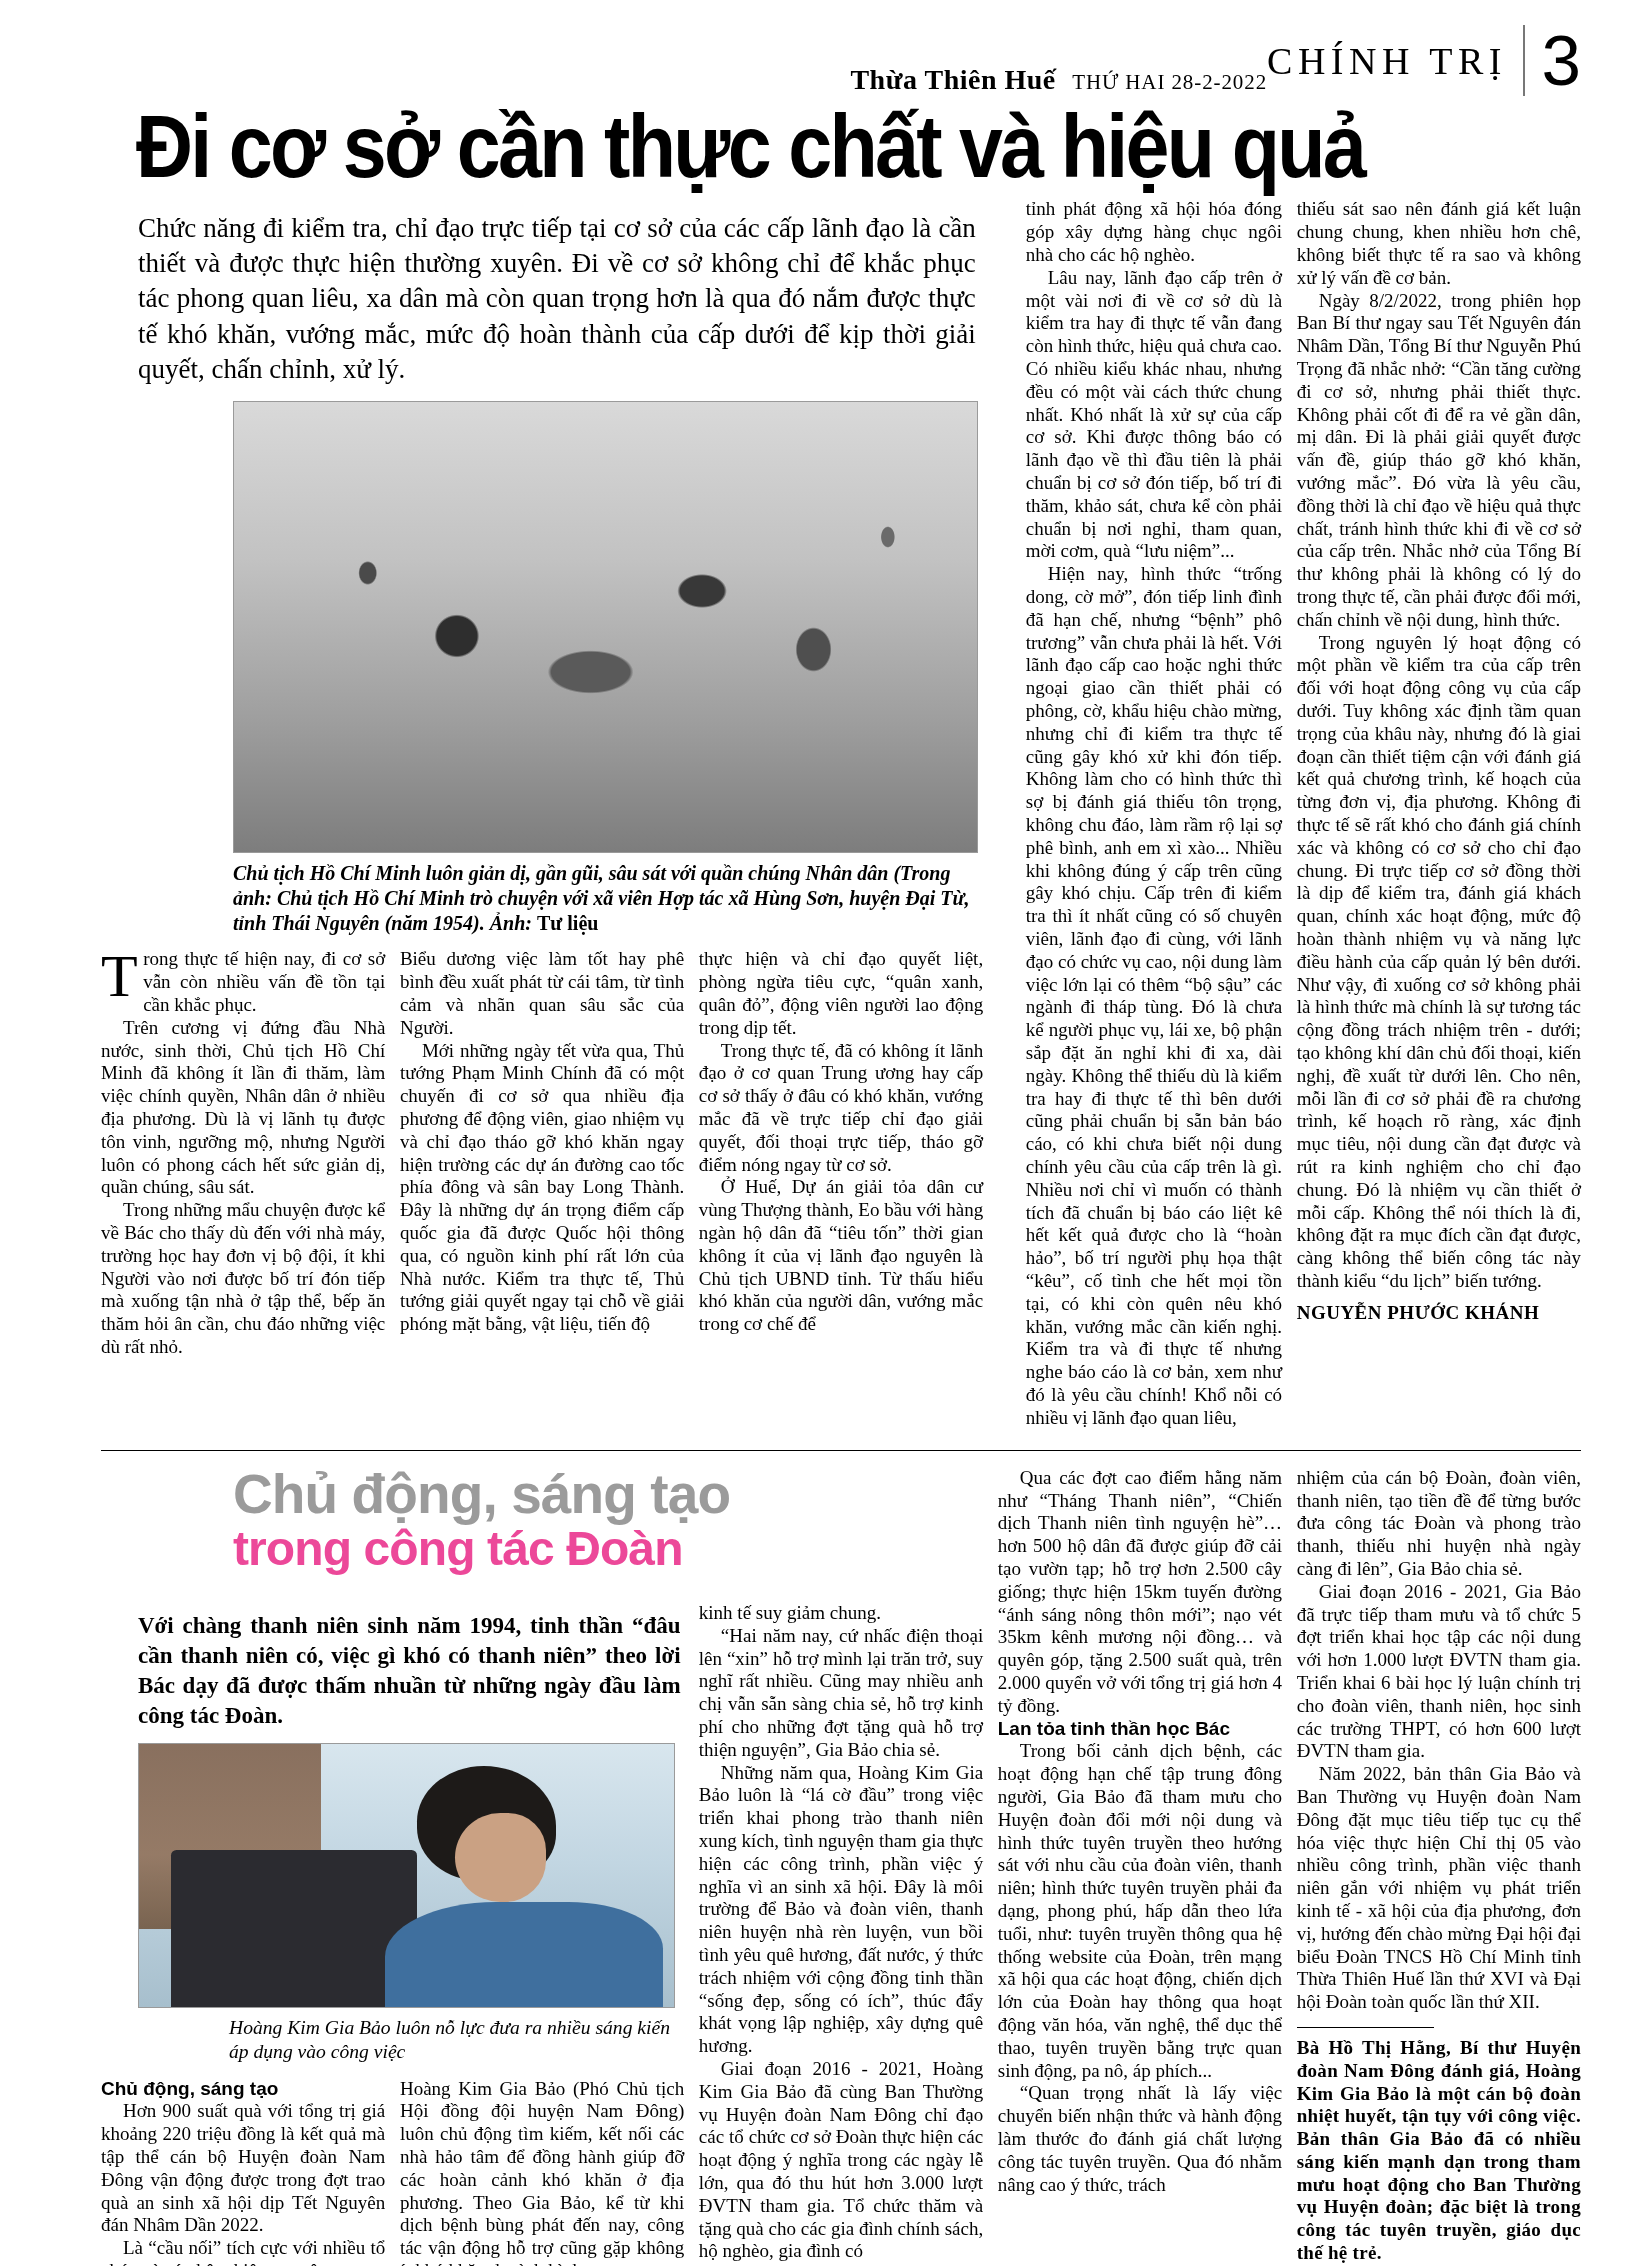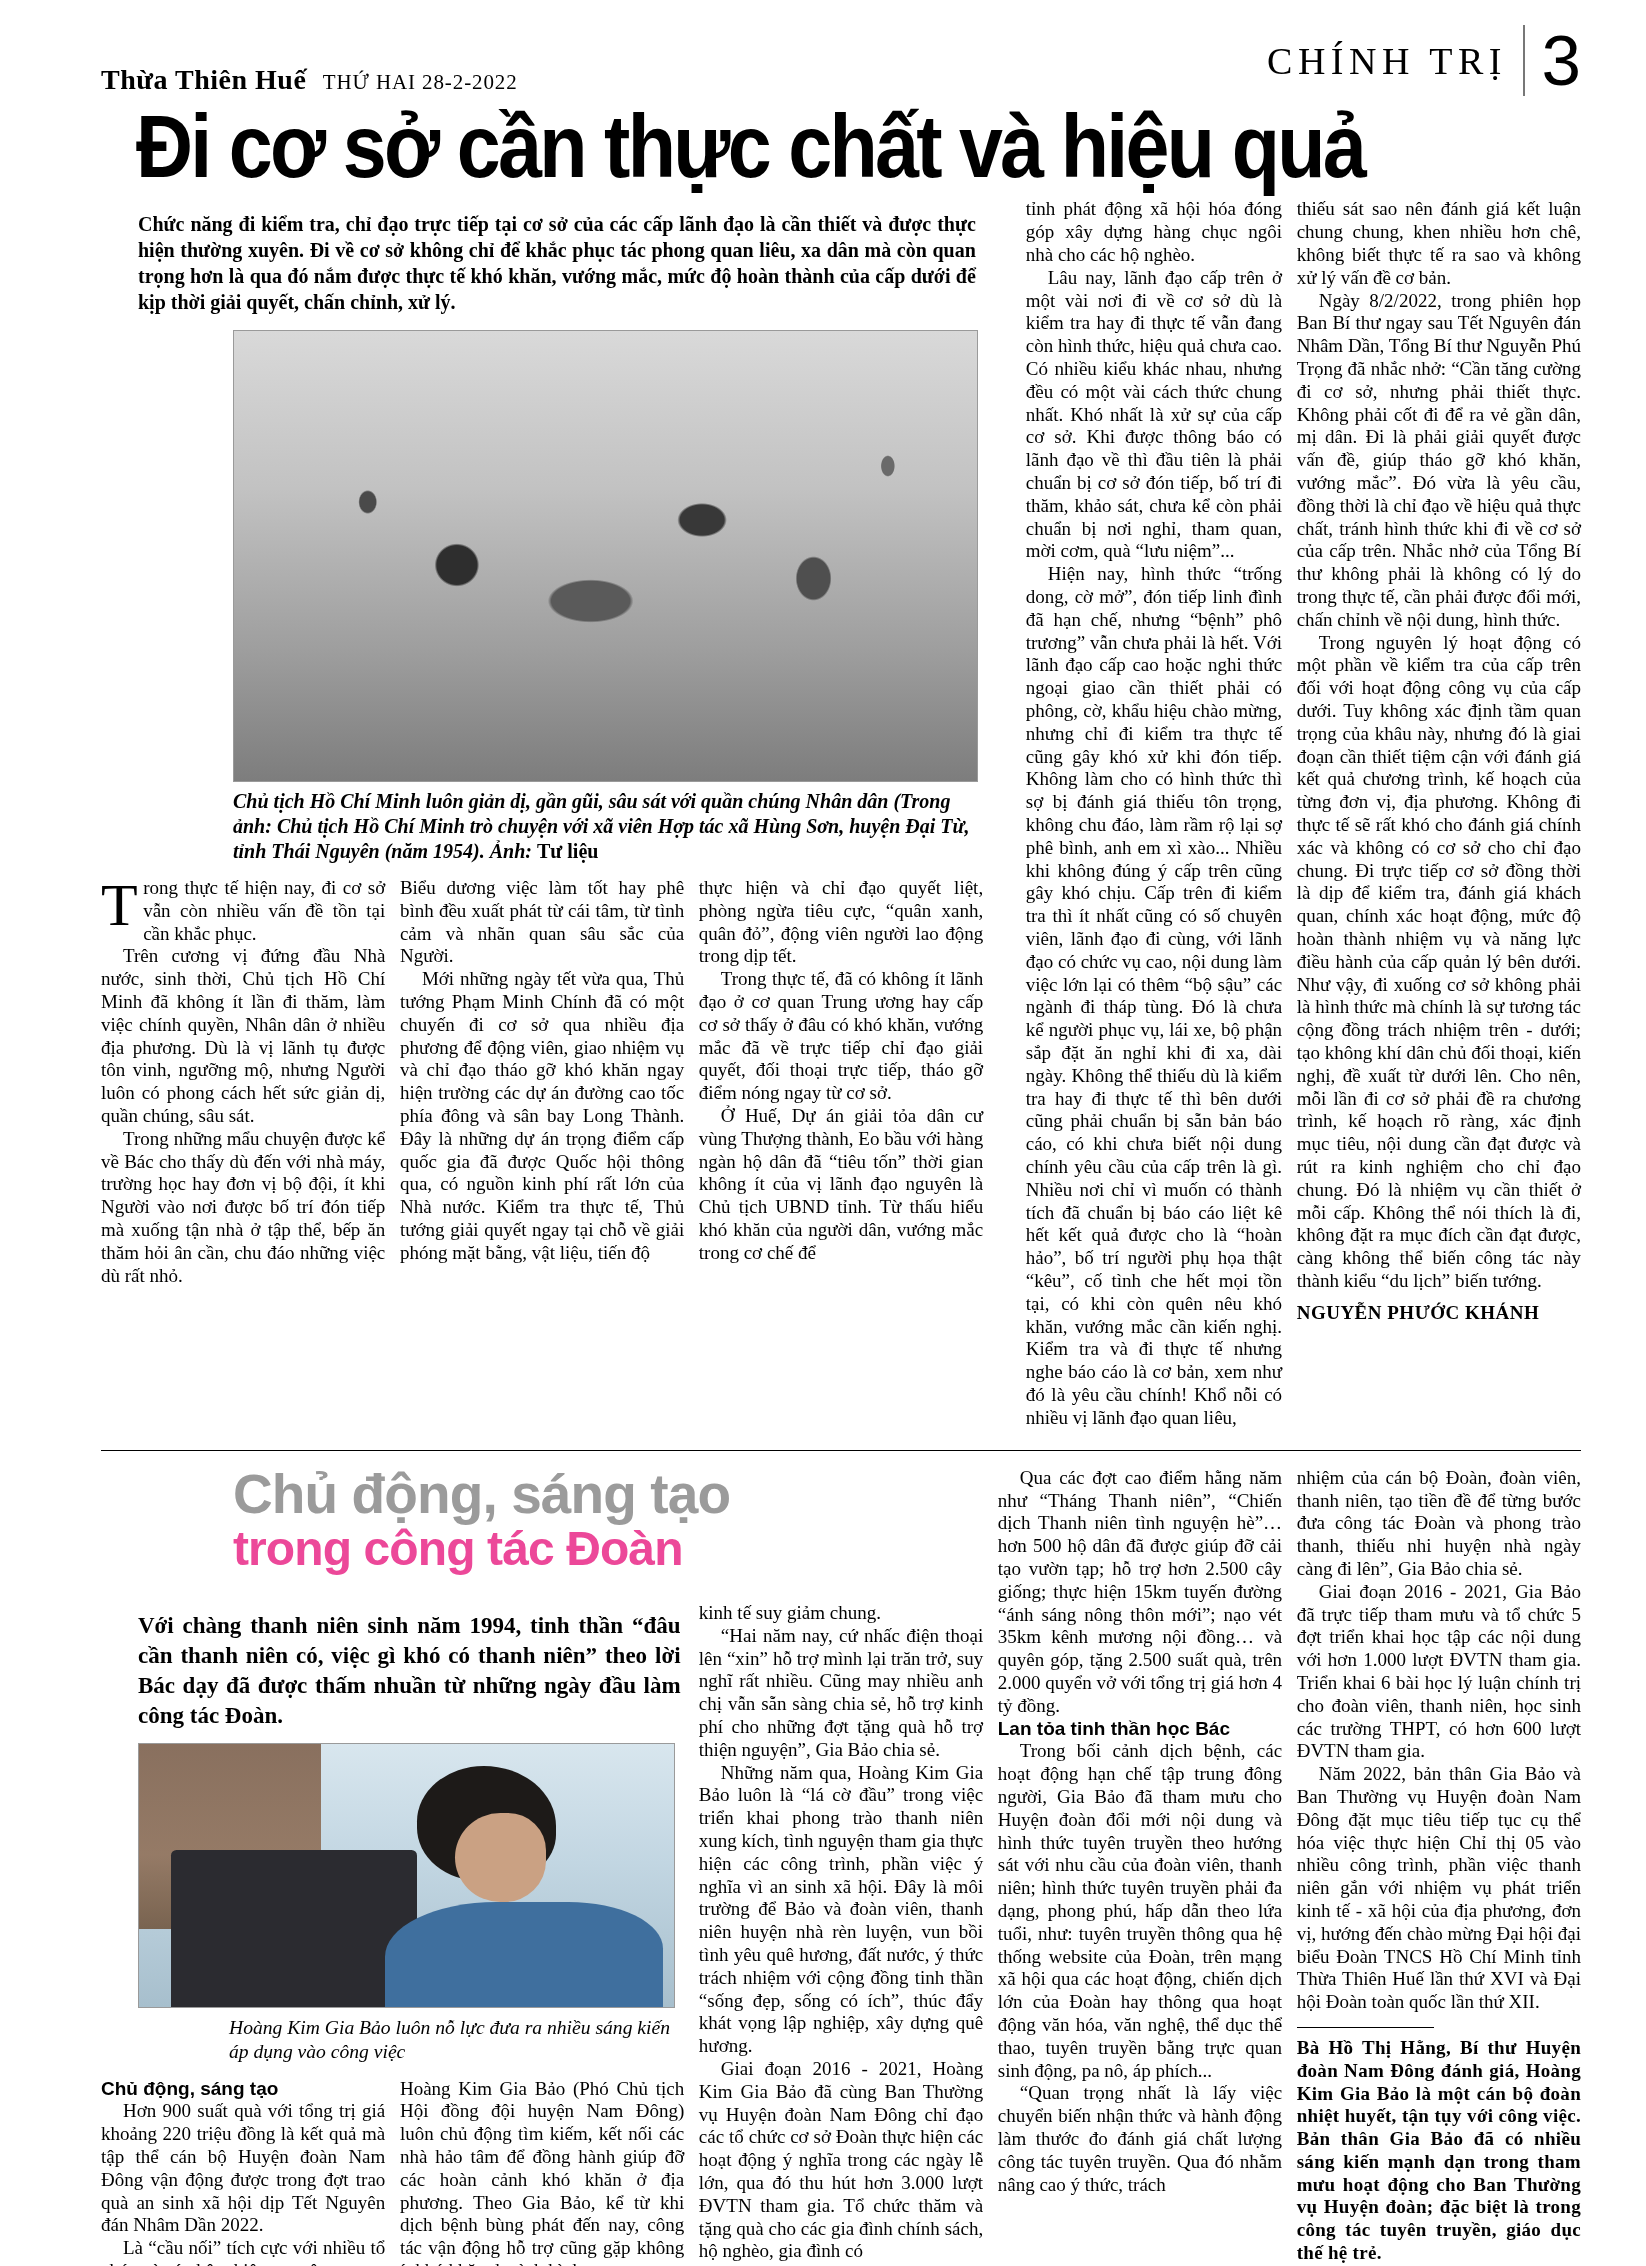--- a/index.html
+++ b/index.html
@@ -1,33 +1,33 @@
 <!DOCTYPE html>
 <html lang="vi" style="font-size:14.6px"><head>
 <meta charset="utf-8">
 <style>
   html,body{margin:0;padding:0;background:#ffffff;color:#000;}
   body{width:1647px;min-height:2267px;font-family:"Liberation Serif",serif;-webkit-font-smoothing:antialiased;}
   .page{box-sizing:border-box;width:1647px;padding:38px 66px 27.4px 101px;}
 
   
-  .page-header{display:flex;align-items:flex-end;justify-content:space-between;height:58px;margin-bottom:5.5px;}
+  .page-header{display:flex;align-items:flex-end;justify-content:flex-end;height:58px;margin-bottom:5.5px;}
   .mast-group{display:flex;align-items:baseline;gap:16.4px;}
   .masthead{font-family:"Liberation Serif",serif;font-weight:bold;font-size:28px;letter-spacing:0.5px;}
   .issue-date{font-family:"Liberation Serif",serif;font-size:21px;letter-spacing:0.9px;}
   .section-group{display:flex;align-items:center;gap:16.4px;}
   .section-name{font-family:"Liberation Serif",serif;font-size:38px;letter-spacing:5.5px;}
   .section-divider{width:1.8px;height:71px;background:#777;}
   .page-number{font-family:"Liberation Sans",sans-serif;font-size:71px;line-height:.9;font-weight:normal;}
 
   
   .a1-headline{font-family:"Liberation Sans",sans-serif;font-weight:bold;font-size:79px;line-height:1.02;letter-spacing:-2.7px;margin:5.5px 0 16.4px 35px;white-space:nowrap;transform:scaleY(1.12);transform-origin:top left;}
   .a1-grid{display:grid;grid-template-columns:repeat(5,1fr);column-gap:14.6px;}
   .a1-left{grid-column:1/4;}
-  .lead1{font-weight:bold;font-size:20px;line-height:1.3;text-align:justify;margin:12.8px 7.3px 14.6px 37px;}
+  .lead1{font-weight:normal;font-size:27px;line-height:1.3;text-align:justify;margin:12.8px 7.3px 14.6px 37px;}
   .photo1{height:450px;margin:0 5.5px 0 132px;border:0.9px solid #9a9a9a;background:
     radial-gradient(closest-side at 18% 38%,#4a4a4a 0 6%,transparent 7%),
     radial-gradient(closest-side at 30% 52%,#2e2e2e 0 9%,transparent 10%),
     radial-gradient(closest-side at 48% 60%,#5a5a5a 0 11%,transparent 12%),
     radial-gradient(closest-side at 63% 42%,#383838 0 8%,transparent 9%),
     radial-gradient(closest-side at 78% 55%,#4f4f4f 0 10%,transparent 11%),
     radial-gradient(closest-side at 88% 30%,#6a6a6a 0 7%,transparent 8%),
     linear-gradient(180deg,#d9d9d9 0%,#c2c2c2 35%,#9f9f9f 70%,#7d7d7d 100%);}
   .cap1{font-style:italic;font-weight:bold;font-size:20px;line-height:1.25;margin:7.3px 5.5px 12.8px 132px;text-align:left;}
   .credit-label{font-style:italic;font-weight:bold;}

